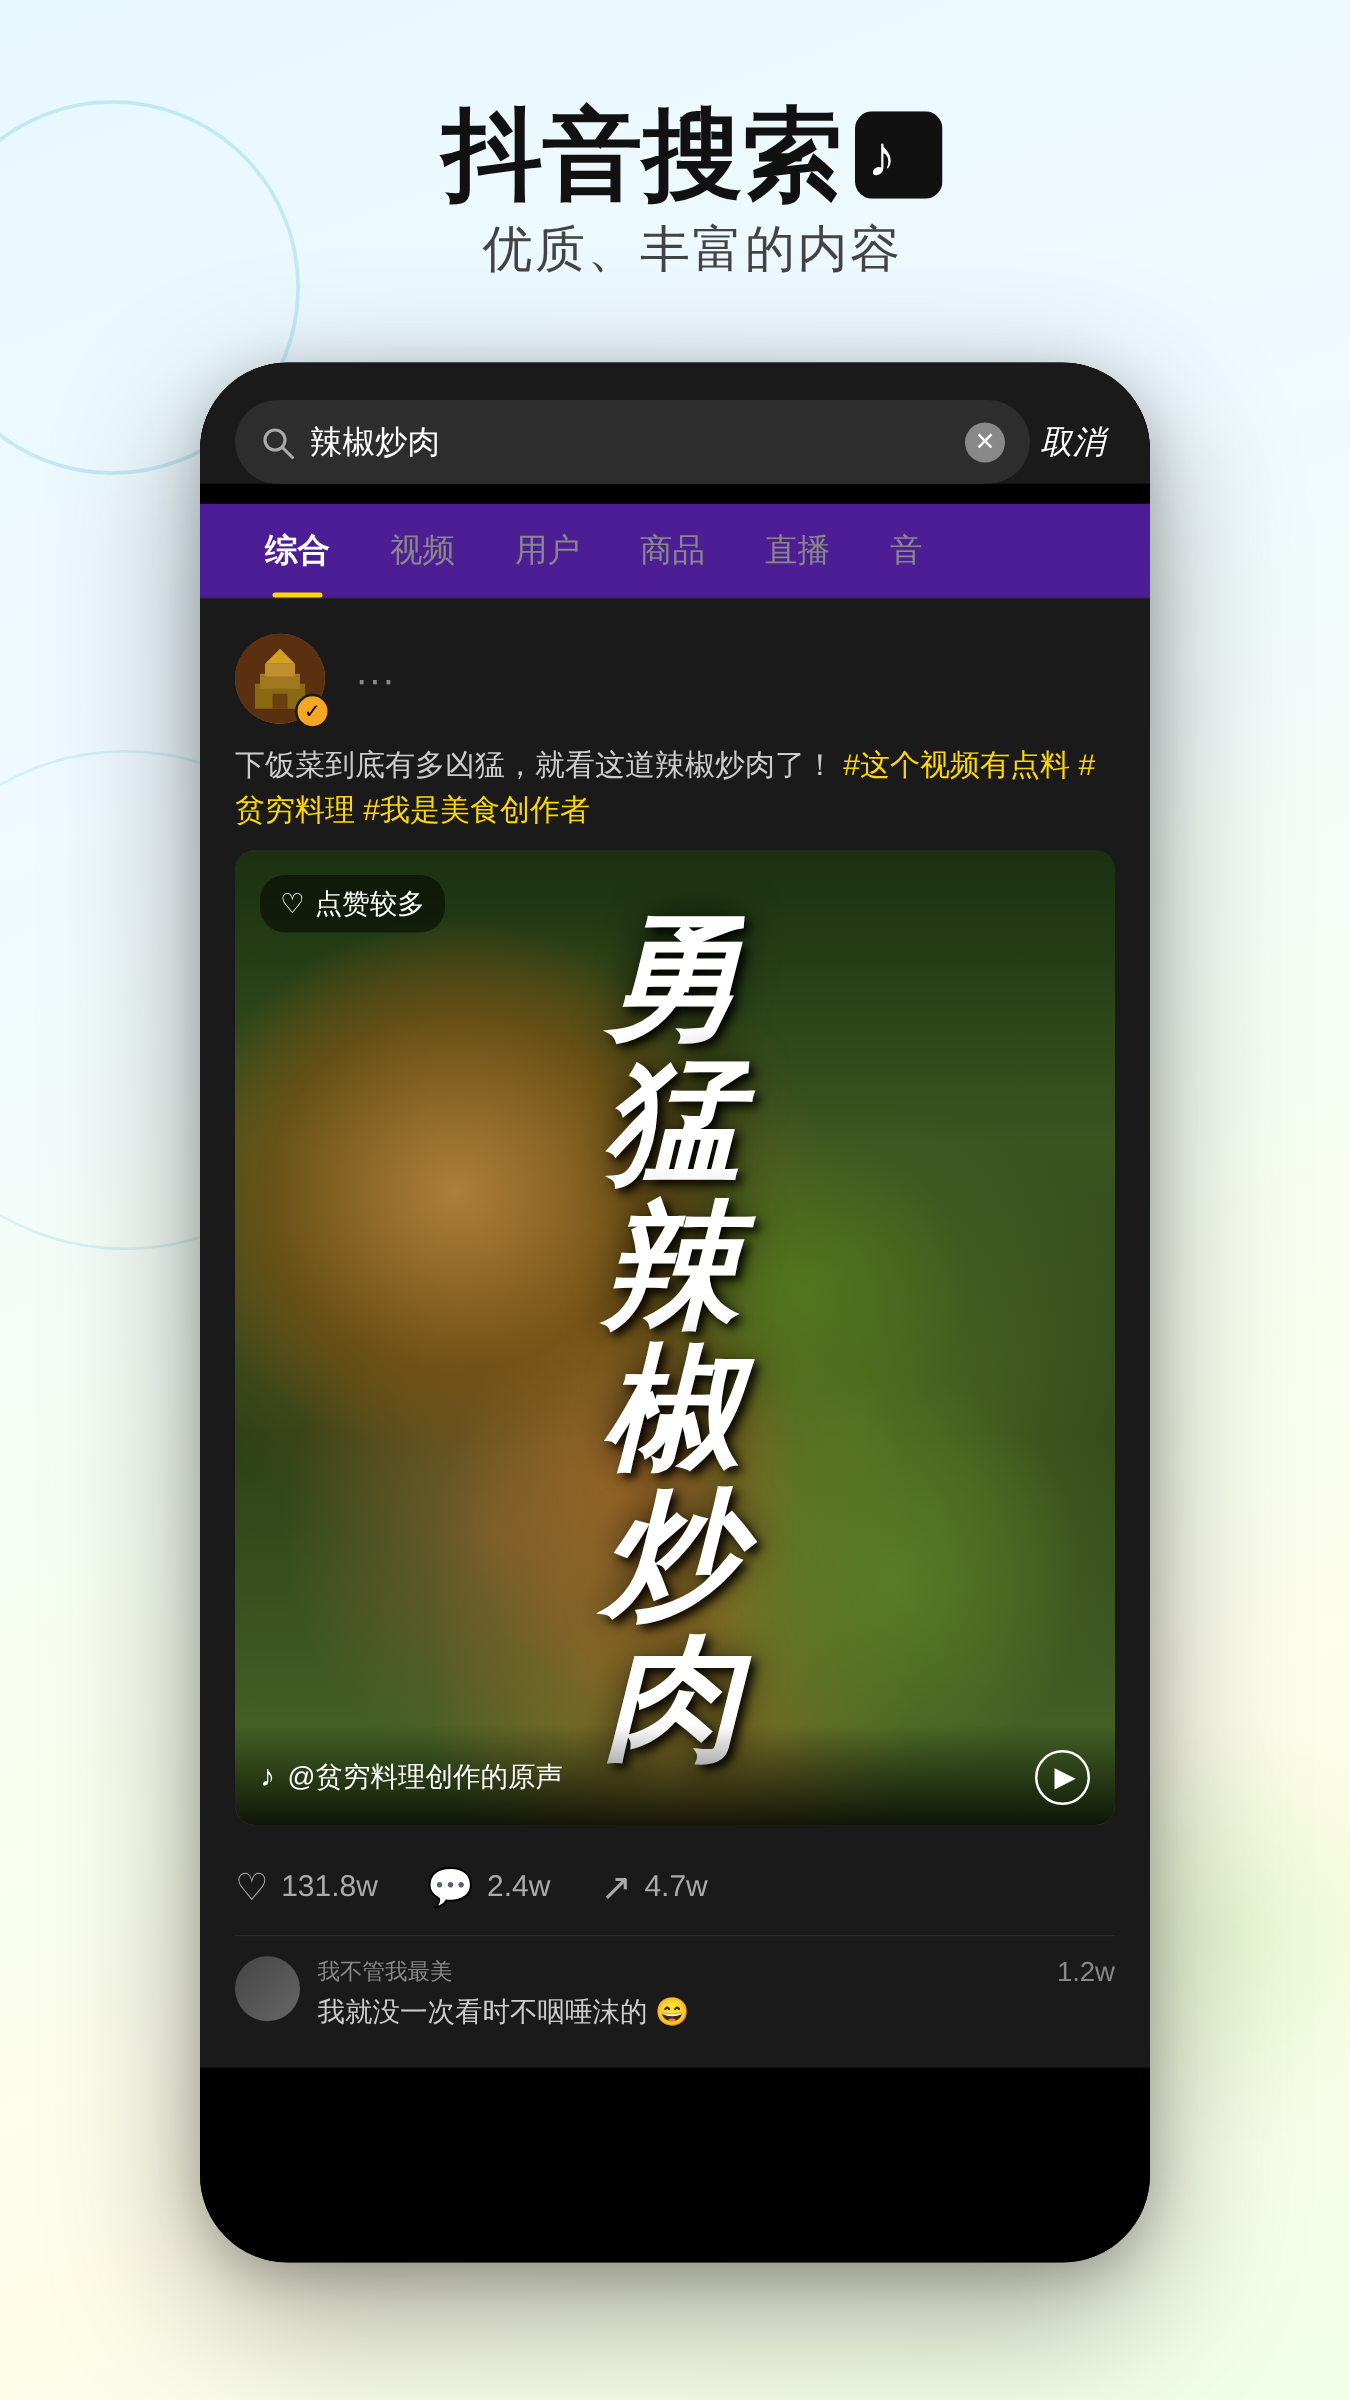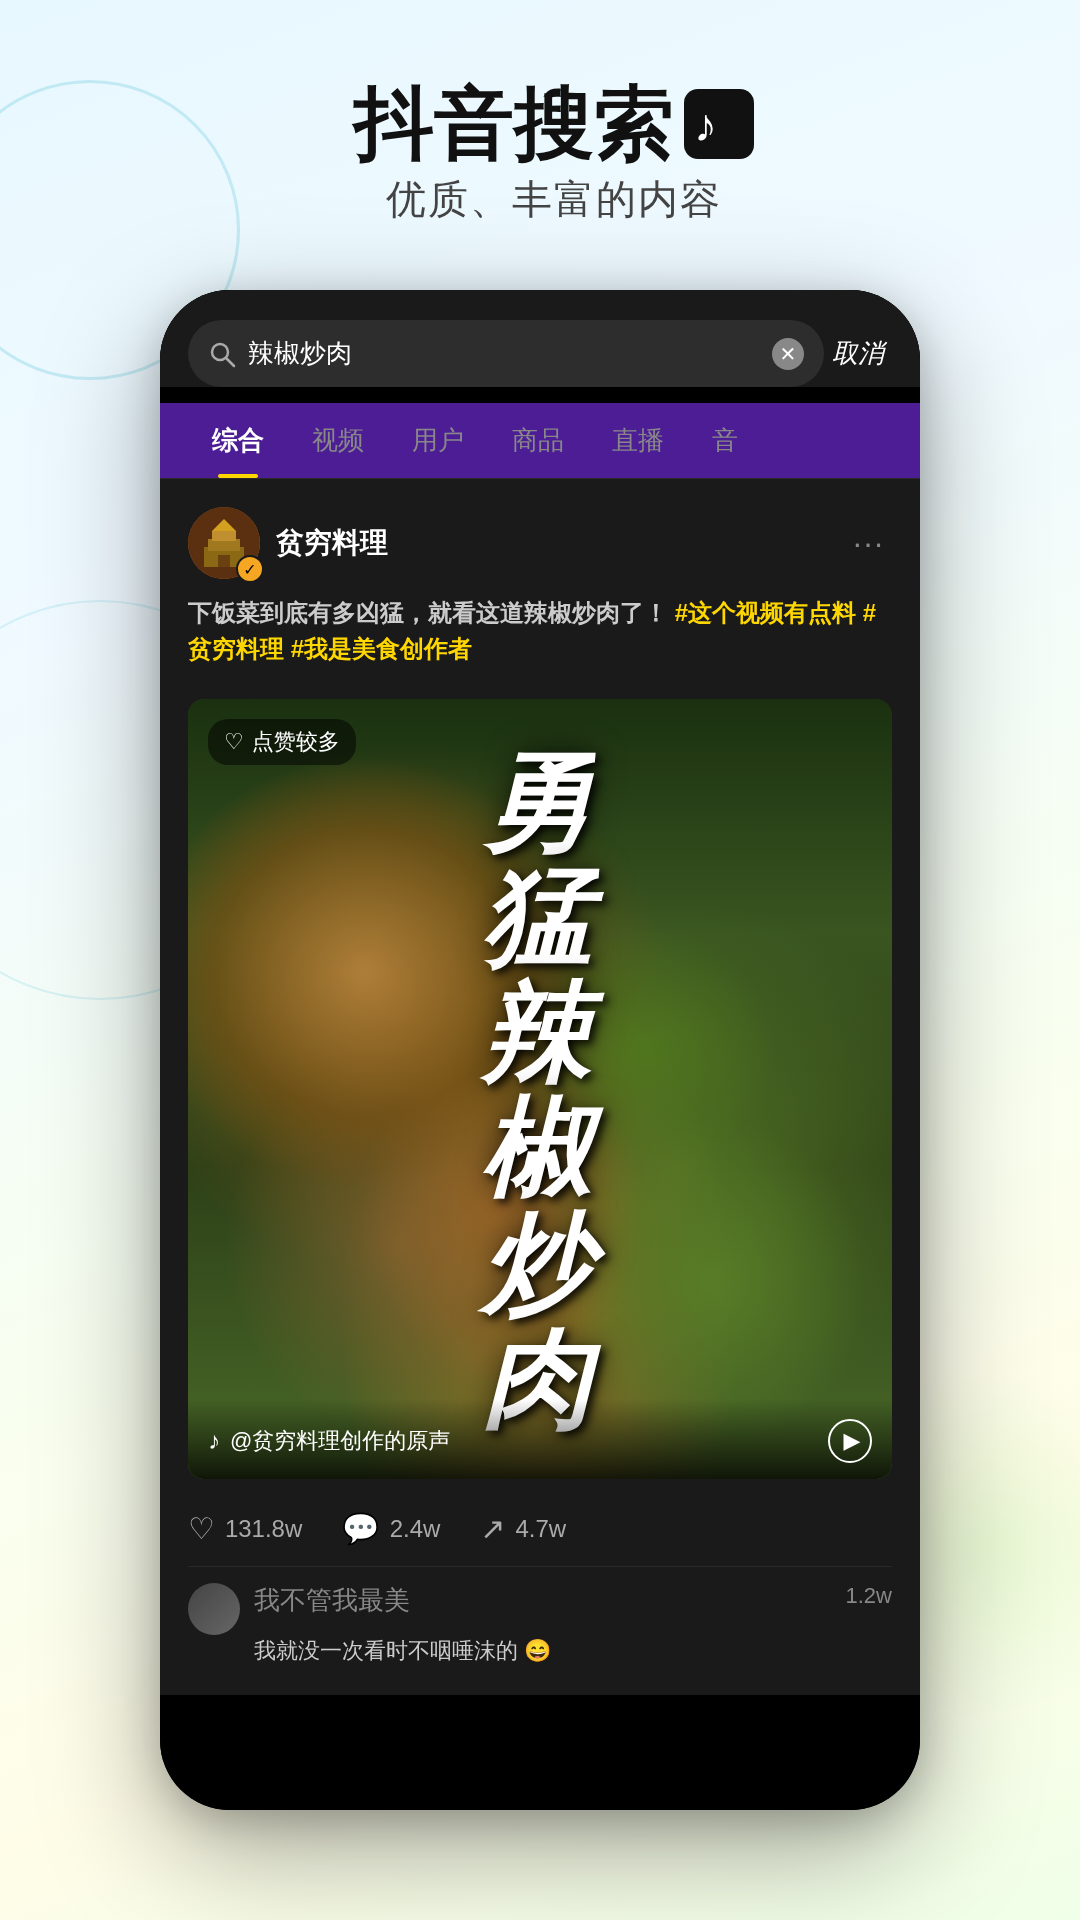--- a/index.html
+++ b/index.html
@@ -254,22 +254,21 @@
       color: #888;
       font-size: 32px;
       cursor: pointer;
       padding: 8px;
     }
 
     .post-description {
       color: #ccc;
       font-size: 24px;
       line-height: 1.5;
-      margin-bottom: 32px;
-      font-weight: bold;
+      margin-bottom: 13px;
     }
 
     .post-description .hashtag {
       color: #ffd700;
     }
 
     
     .video-container {
       border-radius: 16px;
       overflow: hidden;
@@ -400,22 +399,22 @@
       background: linear-gradient(135deg, #444, #666);
       flex-shrink: 0;
     }
 
     .comment-content {
       flex: 1;
     }
 
     .comment-user {
       color: #888;
-      font-size: 26px;
-      margin-bottom: 18px;
+      font-size: 18px;
+      margin-bottom: 6px;
     }
 
     .comment-text {
       color: #ccc;
       font-size: 22px;
       line-height: 1.4;
     }
 
     .comment-count {
       color: #888;
@@ -489,21 +488,20 @@
                   <rect width="72" height="72" rx="36" fill="#5a3010"></rect>
                   <rect x="16" y="40" width="40" height="20" fill="#8B6914"></rect>
                   <rect x="20" y="32" width="32" height="12" fill="#a07820"></rect>
                   <rect x="24" y="24" width="24" height="10" fill="#c09030"></rect>
                   <polygon points="36,12 48,24 24,24" fill="#d4a020"></polygon>
                   <rect x="30" y="48" width="12" height="12" fill="#6a4010"></rect>
                 </svg>
               </div>
               <div class="avatar-badge">✓</div>
             </div>
-            <span class="username">贫穷料理</span>
             <div class="more-btn">···</div>
           </div>
 
           <div class="post-description">
             <span>下饭菜到底有多凶猛，就看这道辣椒炒肉了！</span>
             <span class="hashtag">#这个视频有点料</span>
             <span class="hashtag">#贫穷料理</span>
             <span class="hashtag">#我是美食创作者</span>
           </div>
 

